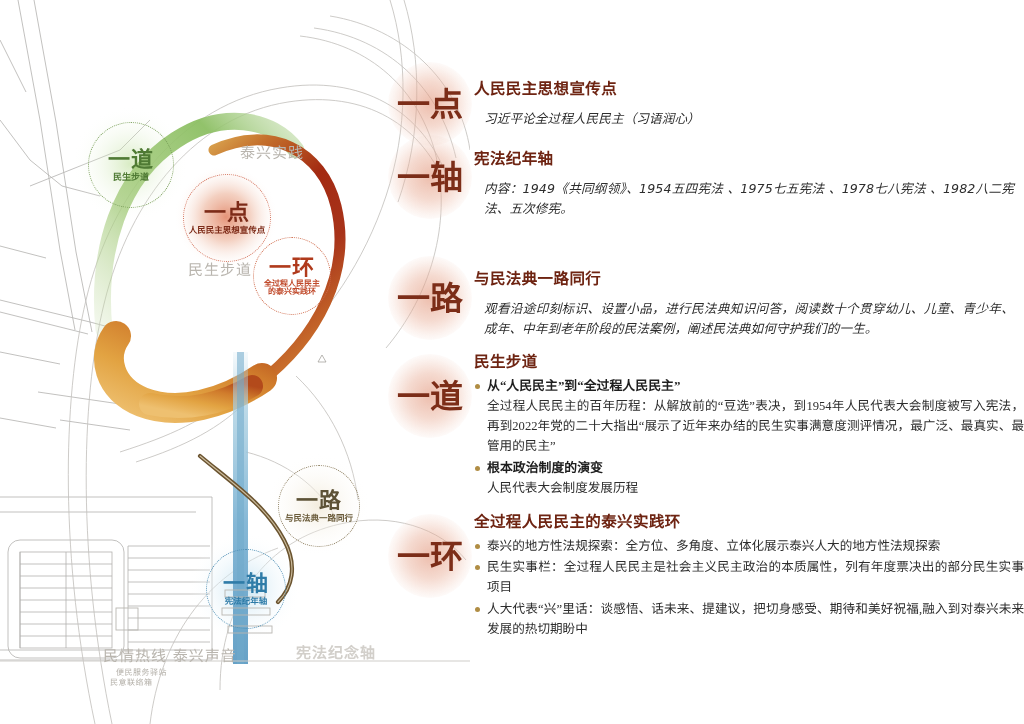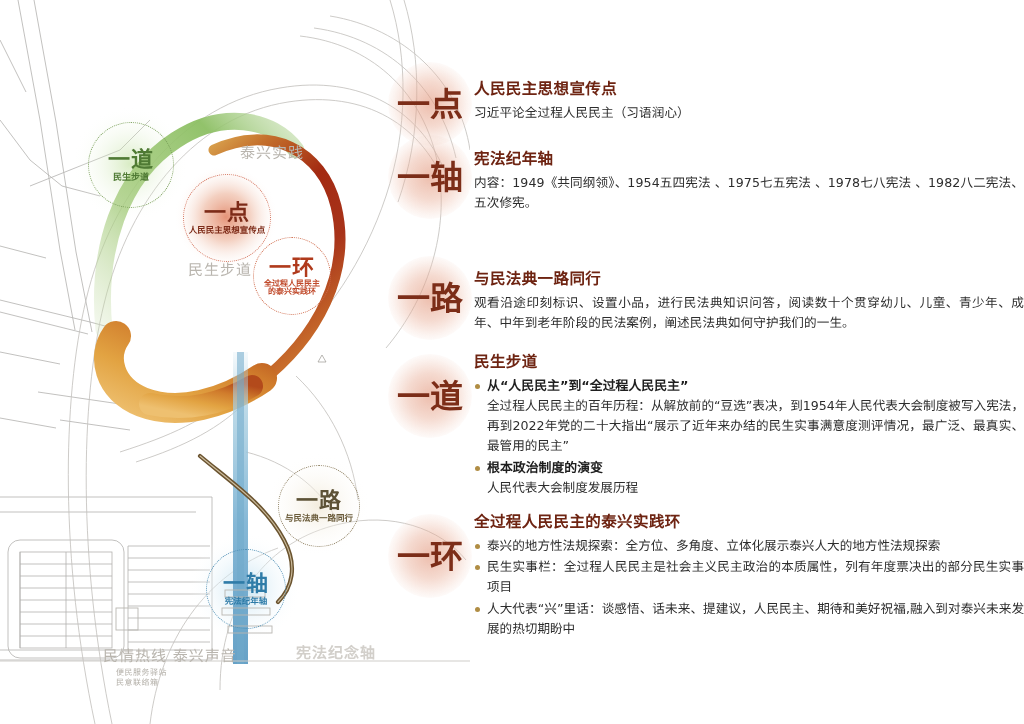--- a/index.html
+++ b/index.html
@@ -78,25 +78,25 @@
     letter-spacing:0px;line-height:1;
     font-family:"DejaVu Sans","Liberation Sans",sans-serif;
   }
 
   .body{position:absolute;left:96px;top:0;width:550px;}
   .h{
     font-size:15.5px;font-weight:bold;color:#6e2412;
     letter-spacing:.4px;margin:0 0 4px 0;line-height:1.2;
   }
   .p{
-    font-size:12.6px;color:#2d2d2d;line-height:1.62;margin:0;
-    letter-spacing:.1px;text-align:justify;
+    font-size:12.6px;color:#2d2d2d;line-height:1.62;margin:10px;
+    letter-spacing:.1px;text-align:justify;font-style:italic;
   }
   ul.bul{margin:2px 0 0 0;padding:0;list-style:none;}
-  ul.bul li{position:relative;padding-left:13px;margin-bottom:1px;}
+  ul.bul li{position:relative;padding-left:13px;margin-bottom:1px;font-family:Liberation Serif, serif;}
   ul.bul li .dot{
     position:absolute;left:1px;top:8px;width:5px;height:5px;border-radius:50%;
     background:#b08d44;
   }
   .b1{font-size:12.9px;color:#1f1f1f;font-weight:bold;line-height:1.55;}
   .b2{font-size:12.6px;color:#2d2d2d;line-height:1.62;text-align:justify;}
 </style>
 </head>
 <body>
 
@@ -242,21 +242,21 @@
     <div class="callout c-blue" style="left:206px;top:549px;width:78px;height:78px;">
       <div class="big">一轴</div>
       <div class="sml">宪法纪年轴</div>
     </div>
 
     <div class="planlabel" style="left:240px;top:141px;">泰兴实践</div>
     <div class="planlabel" style="left:188px;top:258px;">民生步道</div>
     <div class="planlabel" style="left:103px;top:599px;margin-top:45px;">民情热线  泰兴声音</div>
     <div class="planlabel" style="left:296px;top:641px;color:#d2cfca;font-weight:bold;">宪法纪念轴</div>
     <div class="planlabel tiny" style="left:116px;top:666px;">便民服务驿站</div>
-    <div class="planlabel tiny" style="left:116px;top:676px;">民意联络箱</div>
+    <div class="planlabel tiny" style="left:110px;top:676px;">民意联络箱</div>
   </div>
 
   <div id="content">
 
     <div class="row" style="top:62px;">
       <div class="badge">
         <div class="glow"></div>
         <div class="ch">一点</div>
       </div>
       <div class="body" style="padding-top:18px;">
@@ -320,20 +320,20 @@
           <li>
             <span class="dot"></span>
             <div class="b2">泰兴的地方性法规探索：全方位、多角度、立体化展示泰兴人大的地方性法规探索</div>
           </li>
           <li>
             <span class="dot"></span>
             <div class="b2">民生实事栏：全过程人民民主是社会主义民主政治的本质属性，列有年度票决出的部分民生实事项目</div>
           </li>
           <li>
             <span class="dot"></span>
-            <div class="b2">人大代表“兴”里话：谈感悟、话未来、提建议，人民民主、期待和美好祝福,融入到对泰兴未来发展的热切期盼中</div>
+            <div class="b2">人大代表“兴”里话：谈感悟、话未来、提建议，把切身感受、期待和美好祝福,融入到对泰兴未来发展的热切期盼中</div>
           </li>
         </ul>
       </div>
     </div>
 
   </div>
 </div>
 
 </body></html>

